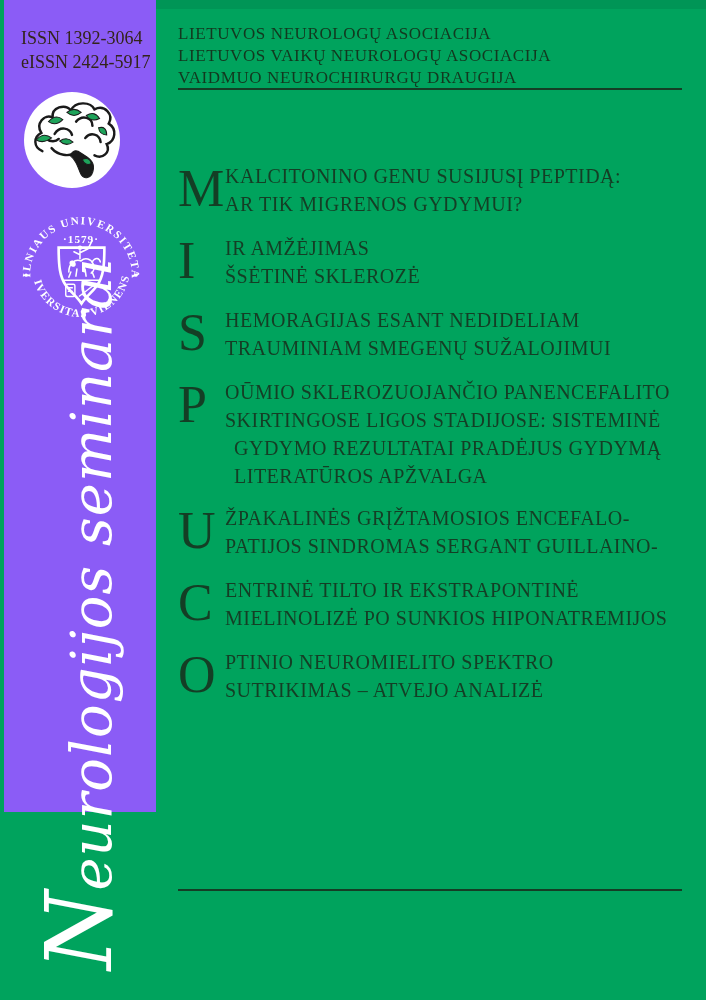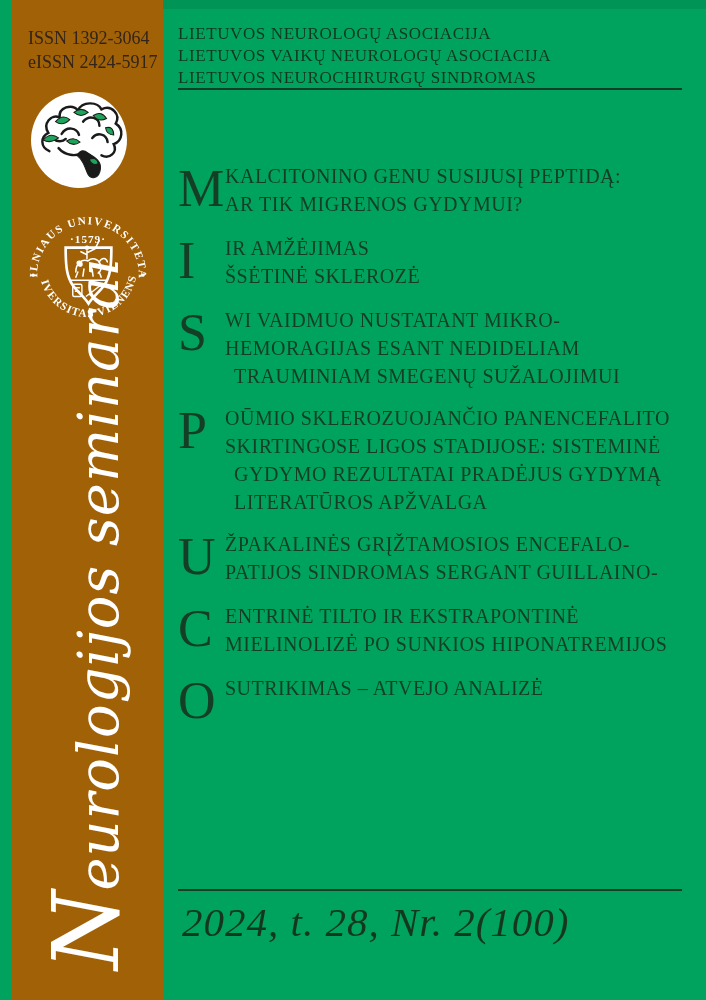--- a/index.html
+++ b/index.html
@@ -8,21 +8,21 @@
     width:706px;height:1000px;
     margin:0 auto;
     background:#00A35D;
     overflow:hidden;
     font-family:"Liberation Serif", serif;
   }
   
   .top-band{position:absolute;left:152px;top:0;right:0;height:9px;background:#009556;}
 
   
-  .sidebar{position:absolute;left:11px;top:0;width:152px;height:1000px;background:#a16207;}
+  .sidebar{position:absolute;left:4px;top:0;width:152px;height:812px;background:#8b5cf6;}
   .issn-block{position:absolute;left:17px;top:26px;color:#33241A;font-size:18px;line-height:24px;white-space:nowrap;}
   .brain-logo{position:absolute;left:20px;top:92px;}
   .uni-seal{position:absolute;left:14px;top:204px;}
   .journal-title{
     position:absolute;left:24px;top:970px;
     width:648px;height:104px;
     transform:rotate(-90deg);transform-origin:0 0;
     color:#FFFFFF;
     font-family:"DejaVu Serif", serif;
     font-style:italic;
@@ -128,21 +128,21 @@
     </svg>
 
     <div class="journal-title">
       <span class="cap">N</span><span>eurologijos seminarai</span>
     </div>
   </div>
 
   <div class="assoc-block">
     <div>LIETUVOS NEUROLOGŲ ASOCIACIJA</div>
     <div>LIETUVOS VAIKŲ NEUROLOGŲ ASOCIACIJA</div>
-    <div>LIETUVOS NEUROCHIRURGŲ SINDROMAS</div>
+    <div>VAIDMUO NEUROCHIRURGŲ DRAUGIJA</div>
   </div>
 
   <div class="rule rule-top"></div>
 
   <div class="articles">
       <div class="article">
         <span class="dropcap">M</span>
         <div class="article-lines">
           <div class="article-line">KALCITONINO GENU SUSIJUSĮ PEPTIDĄ:</div>
           <div class="article-line">AR TIK MIGRENOS GYDYMUI?</div>
@@ -151,21 +151,20 @@
       <div class="article">
         <span class="dropcap">I</span>
         <div class="article-lines">
           <div class="article-line">IR AMŽĖJIMAS</div>
           <div class="article-line">ŠSĖTINĖ SKLEROZĖ</div>
         </div>
       </div>
       <div class="article">
         <span class="dropcap">S</span>
         <div class="article-lines">
-          <div class="article-line">WI VAIDMUO NUSTATANT MIKRO-</div>
           <div class="article-line">HEMORAGIJAS ESANT NEDIDELIAM</div>
           <div class="article-line">TRAUMINIAM SMEGENŲ SUŽALOJIMUI</div>
         </div>
       </div>
       <div class="article">
         <span class="dropcap">P</span>
         <div class="article-lines">
           <div class="article-line">OŪMIO SKLEROZUOJANČIO PANENCEFALITO</div>
           <div class="article-line">SKIRTINGOSE LIGOS STADIJOSE: SISTEMINĖ</div>
           <div class="article-line">GYDYMO REZULTATAI PRADĖJUS GYDYMĄ</div>
@@ -182,22 +181,22 @@
       <div class="article">
         <span class="dropcap">C</span>
         <div class="article-lines">
           <div class="article-line">ENTRINĖ TILTO IR EKSTRAPONTINĖ</div>
           <div class="article-line">MIELINOLIZĖ PO SUNKIOS HIPONATREMIJOS</div>
         </div>
       </div>
       <div class="article">
         <span class="dropcap">O</span>
         <div class="article-lines">
+          <div class="article-line">PTINIO NEUROMIELITO SPEKTRO</div>
           <div class="article-line">SUTRIKIMAS – ATVEJO ANALIZĖ</div>
         </div>
       </div>
     </div>
 
   <div class="rule rule-bottom"></div>
 
-  <div class="issue-line">2024, t. 28, Nr. 2(100)</div>
 
 </div>
 
 </body></html>

